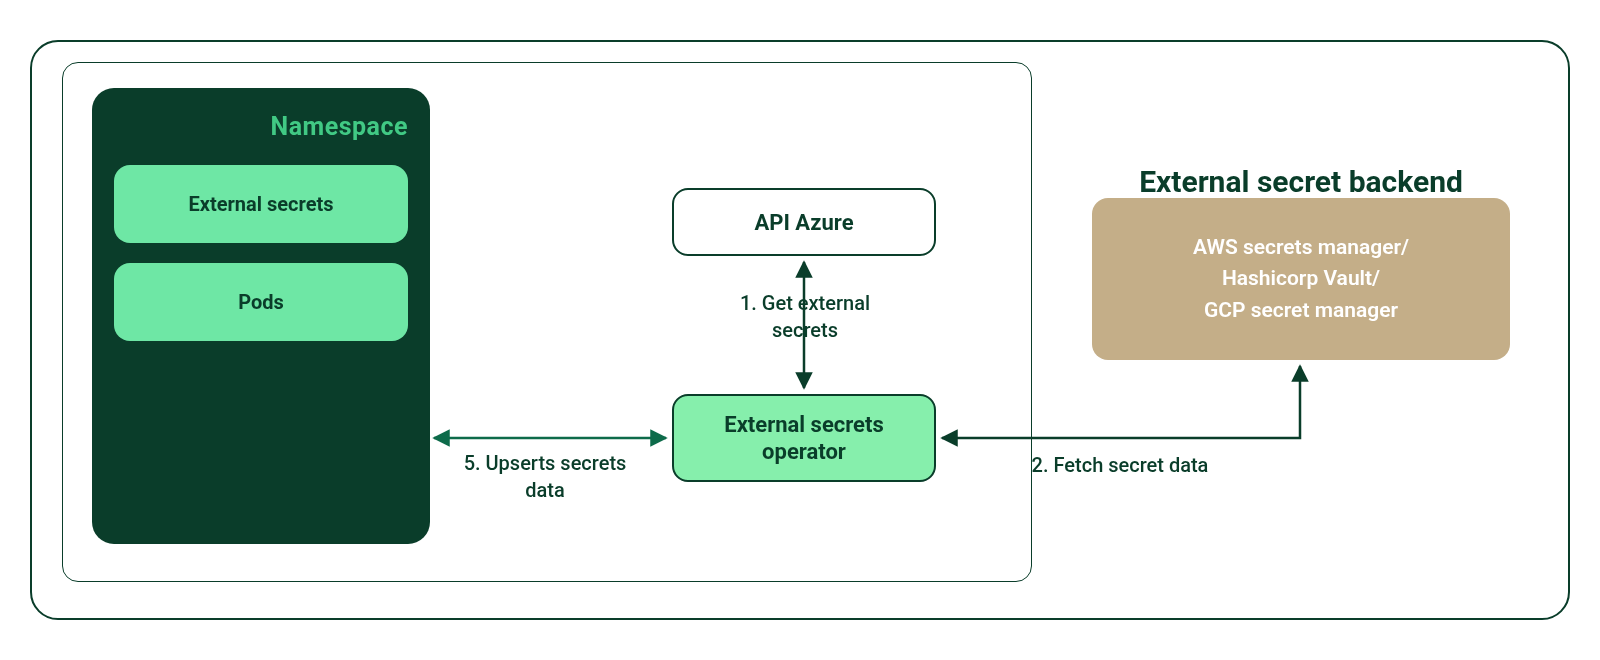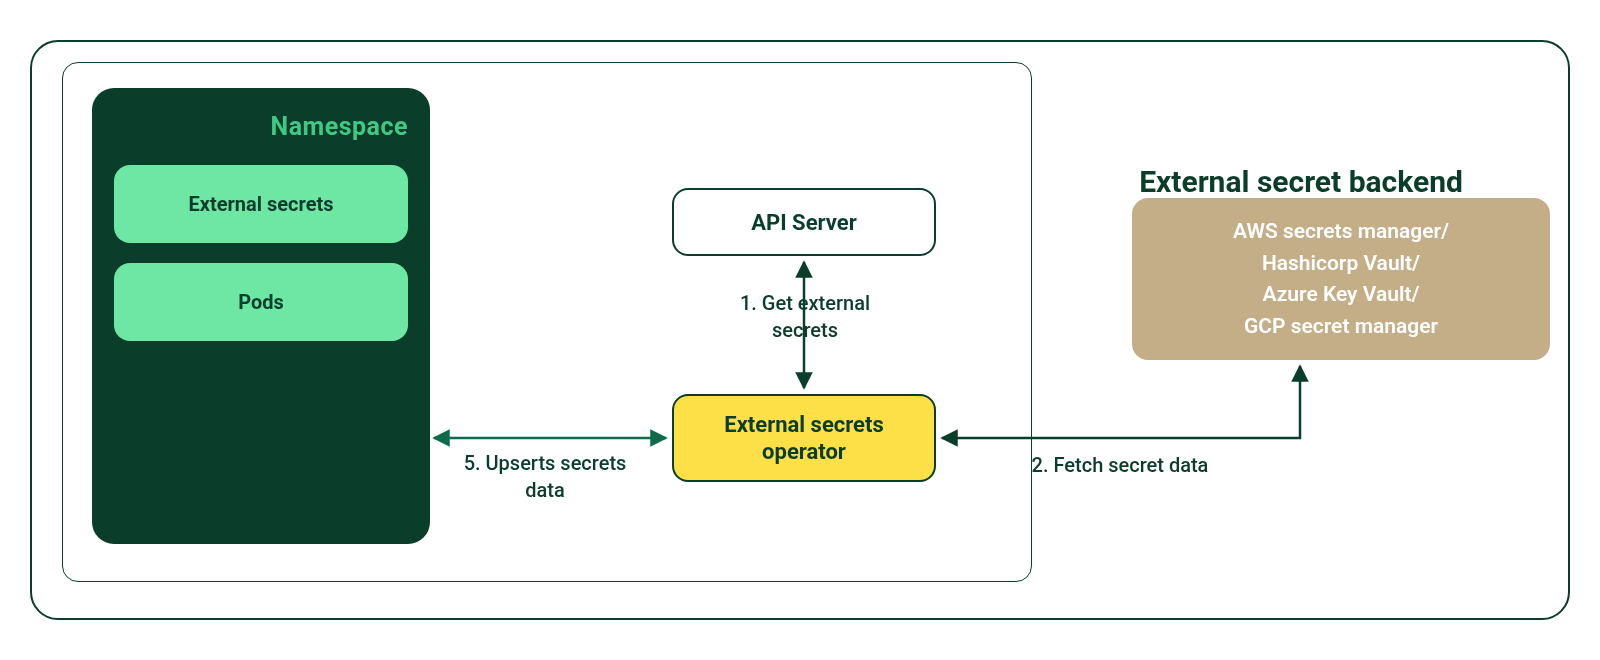--- a/index.html
+++ b/index.html
@@ -100,21 +100,21 @@
     color: var(--text-dark);
   }
 
   
   .operator-box {
     position: absolute;
     left: 672px;
     top: 394px;
     width: 264px;
     height: 88px;
-    background: #fde047;
+    background: #86efac;
     border: 2px solid var(--border-dark);
     border-radius: 16px;
     display: flex;
     align-items: center;
     justify-content: center;
     text-align: center;
     font-size: 22px;
     font-weight: 700;
     color: var(--text-dark);
     line-height: 1.25;
@@ -127,21 +127,21 @@
     left: 1092px;
     top: 164px;
     width: 418px;
     text-align: center;
     font-size: 30px;
     font-weight: 700;
     color: var(--text-dark);
   }
   .backend-box {
     position: absolute;
-    left: 1132px;
+    left: 1092px;
     top: 198px;
     width: 418px;
     height: 162px;
     background: var(--tan);
     border-radius: 16px;
     display: flex;
     flex-direction: column;
     align-items: center;
     justify-content: center;
     color: #fff;
@@ -183,32 +183,31 @@
   <div class="outer-frame"></div>
   <div class="cluster-frame"></div>
 
   <div class="namespace-box">
     <div class="namespace-title">Namespace</div>
     <div class="pill">External secrets</div>
     <div class="pill">Pods</div>
   </div>
 
   <div class="api-box">
-    <span>API Server</span>
+    <span>API Azure</span>
   </div>
 
   <div class="operator-box">
     <span>External secrets operator</span>
   </div>
 
   <div class="backend-title">External secret backend</div>
   <div class="backend-box">
     <div>AWS secrets manager/</div>
     <div>Hashicorp Vault/</div>
-    <div>Azure Key Vault/</div>
     <div>GCP secret manager</div>
   </div>
 
   <div class="edge-label label-1">1. Get external secrets</div>
   <div class="edge-label label-2">2. Fetch secret data</div>
   <div class="edge-label label-3">5. Upserts secrets data</div>
 
   <svg class="arrows">
     <defs>
       <marker id="arrow-dark" viewBox="0 0 10 10" refX="9" refY="5" markerWidth="7" markerHeight="7" orient="auto-start-reverse">

